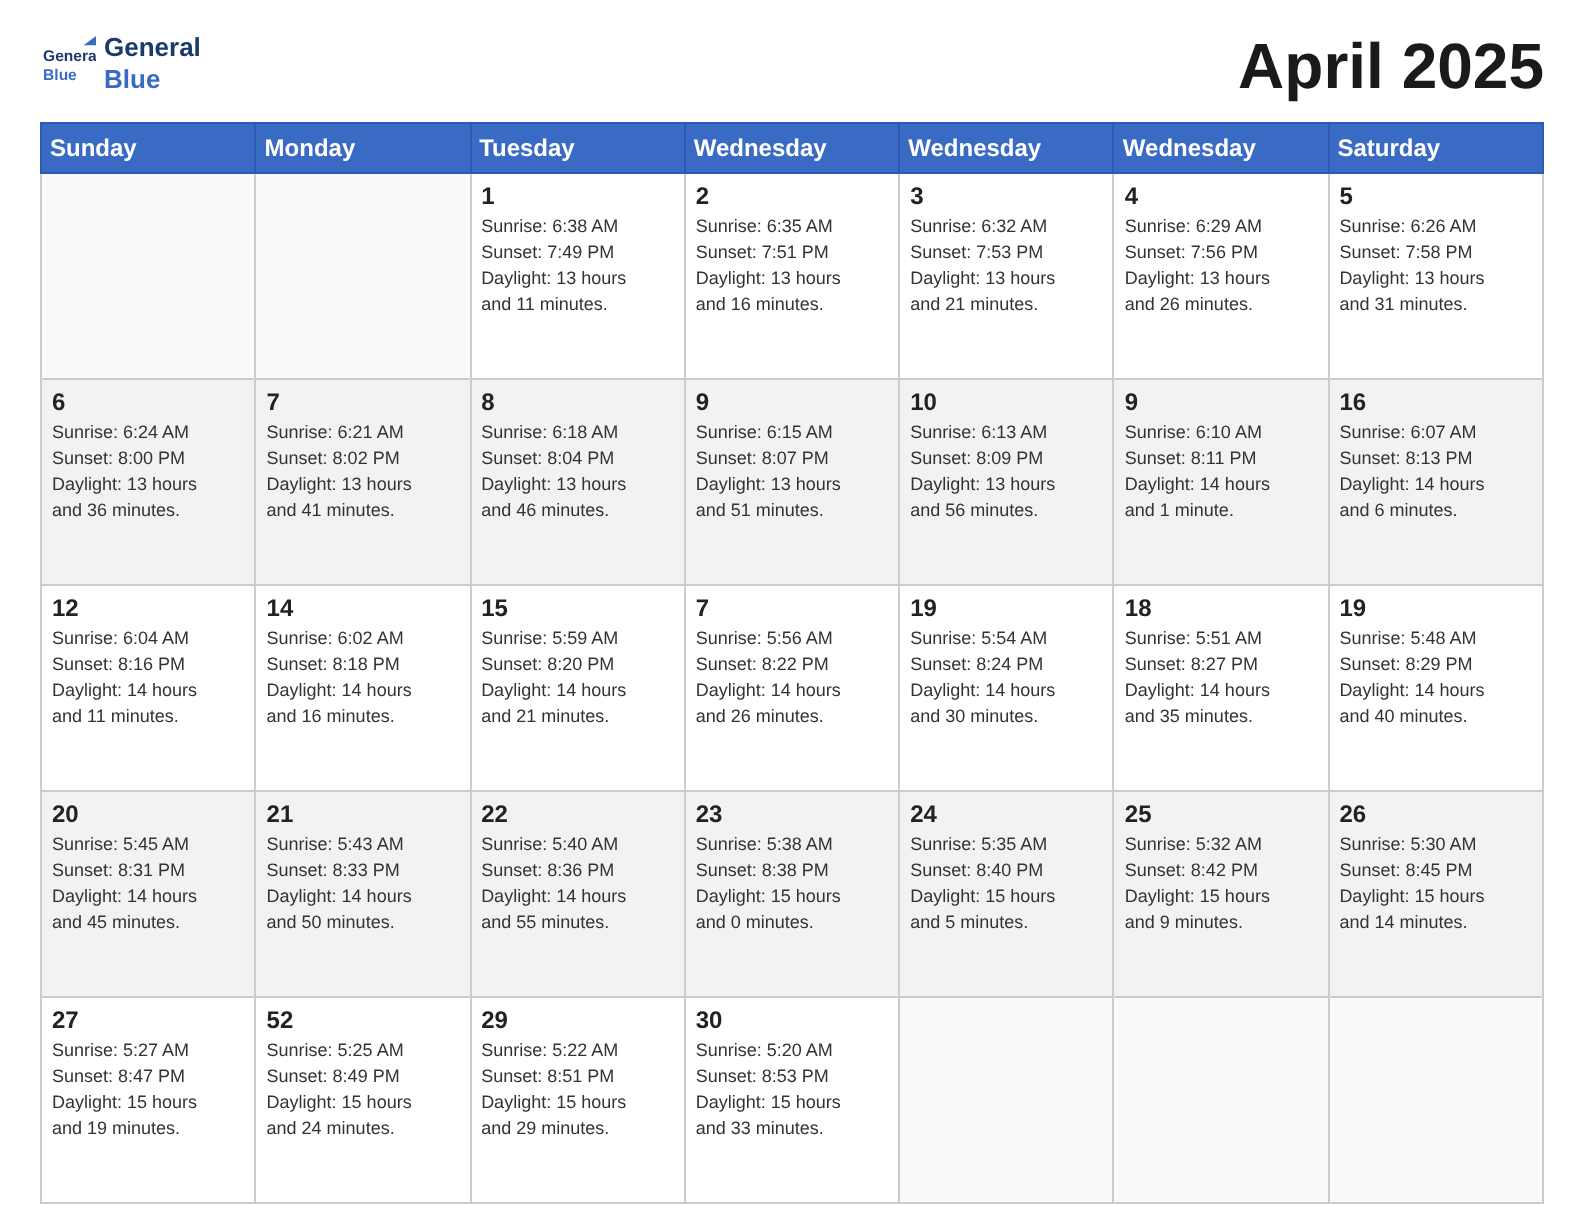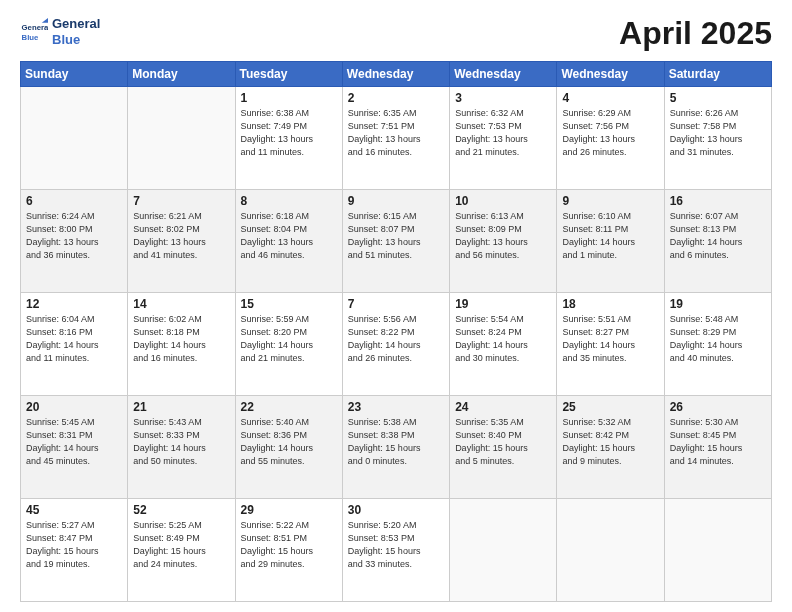--- a/index.html
+++ b/index.html
@@ -241,21 +241,21 @@
             <span class="day-num">25</span>
             <div class="day-info">Sunrise: 5:32 AM<br>Sunset: 8:42 PM<br>Daylight: 15 hours<br>and 9 minutes.</div>
           </td>
           <td>
             <span class="day-num">26</span>
             <div class="day-info">Sunrise: 5:30 AM<br>Sunset: 8:45 PM<br>Daylight: 15 hours<br>and 14 minutes.</div>
           </td>
         </tr>
         <tr>
           <td>
-            <span class="day-num">45</span>
+            <span class="day-num">27</span>
             <div class="day-info">Sunrise: 5:27 AM<br>Sunset: 8:47 PM<br>Daylight: 15 hours<br>and 19 minutes.</div>
           </td>
           <td>
             <span class="day-num">52</span>
             <div class="day-info">Sunrise: 5:25 AM<br>Sunset: 8:49 PM<br>Daylight: 15 hours<br>and 24 minutes.</div>
           </td>
           <td>
             <span class="day-num">29</span>
             <div class="day-info">Sunrise: 5:22 AM<br>Sunset: 8:51 PM<br>Daylight: 15 hours<br>and 29 minutes.</div>
           </td>

